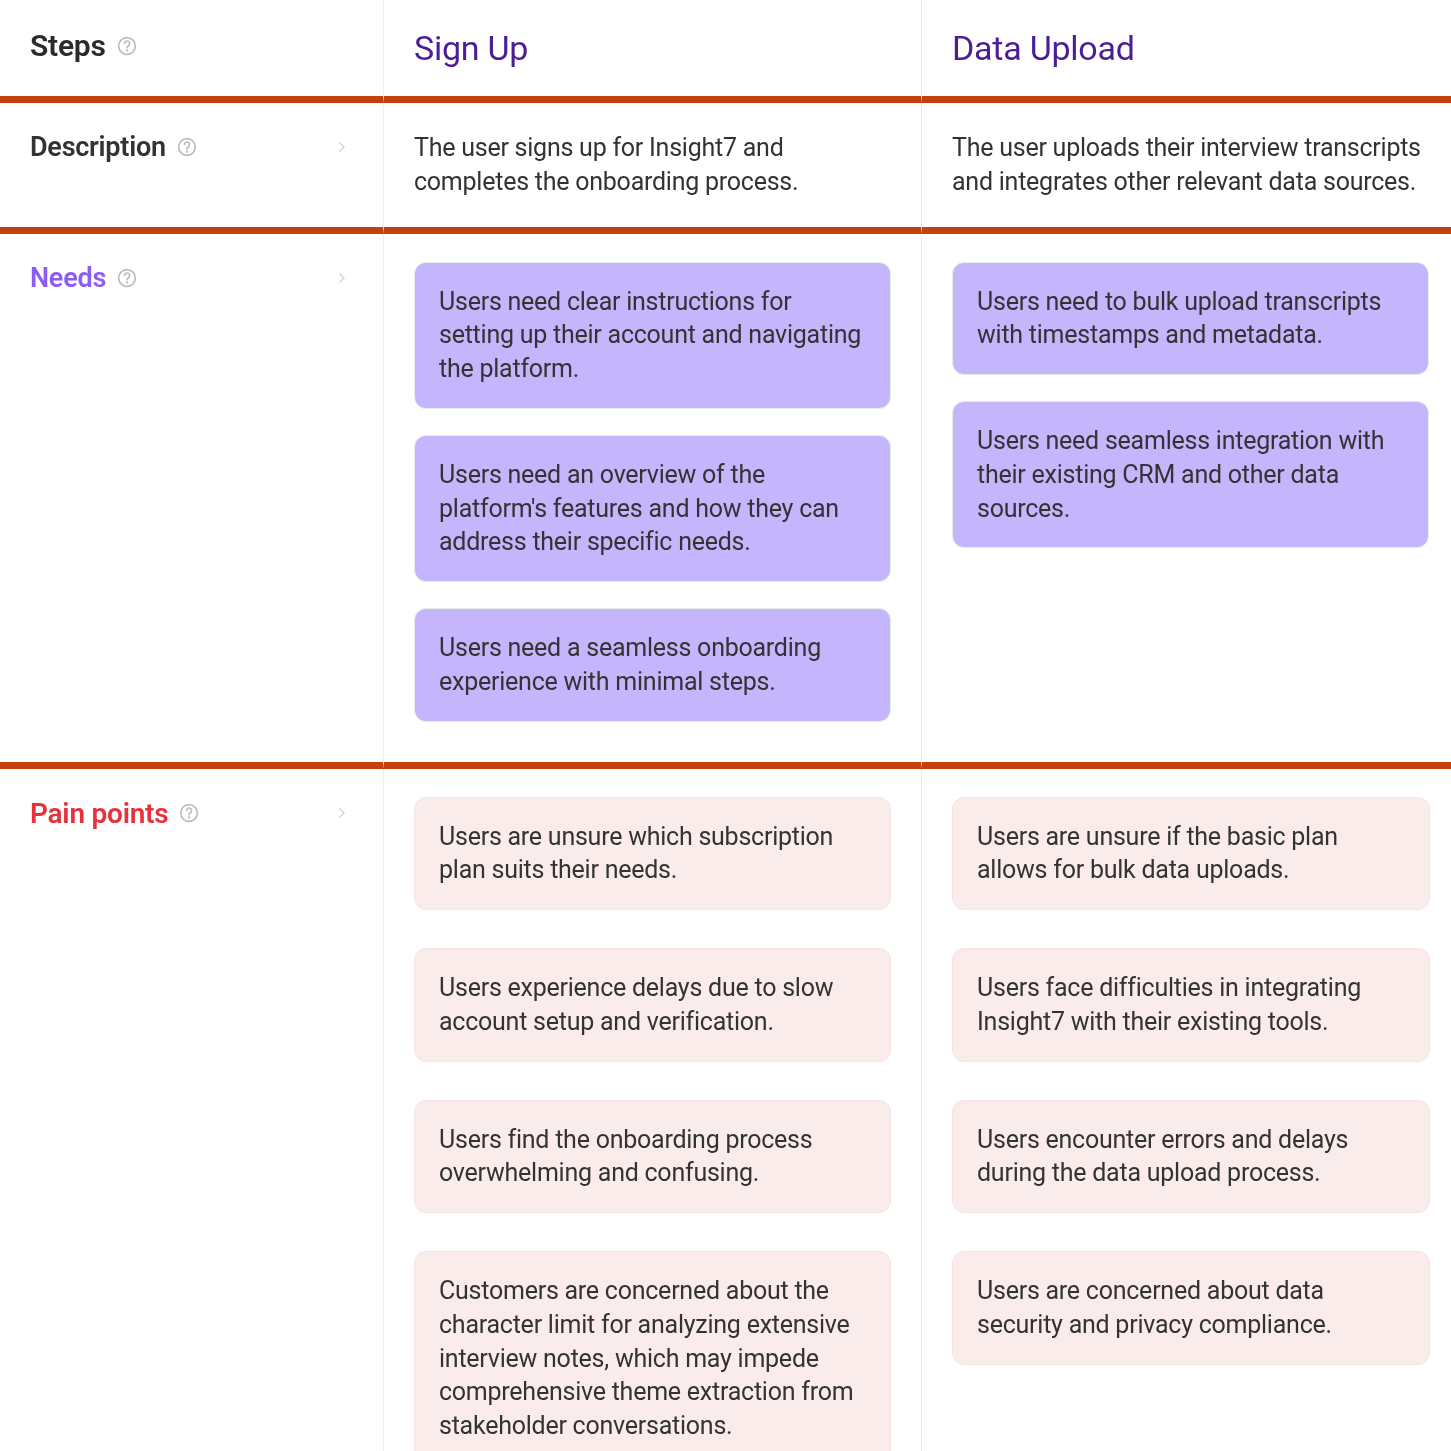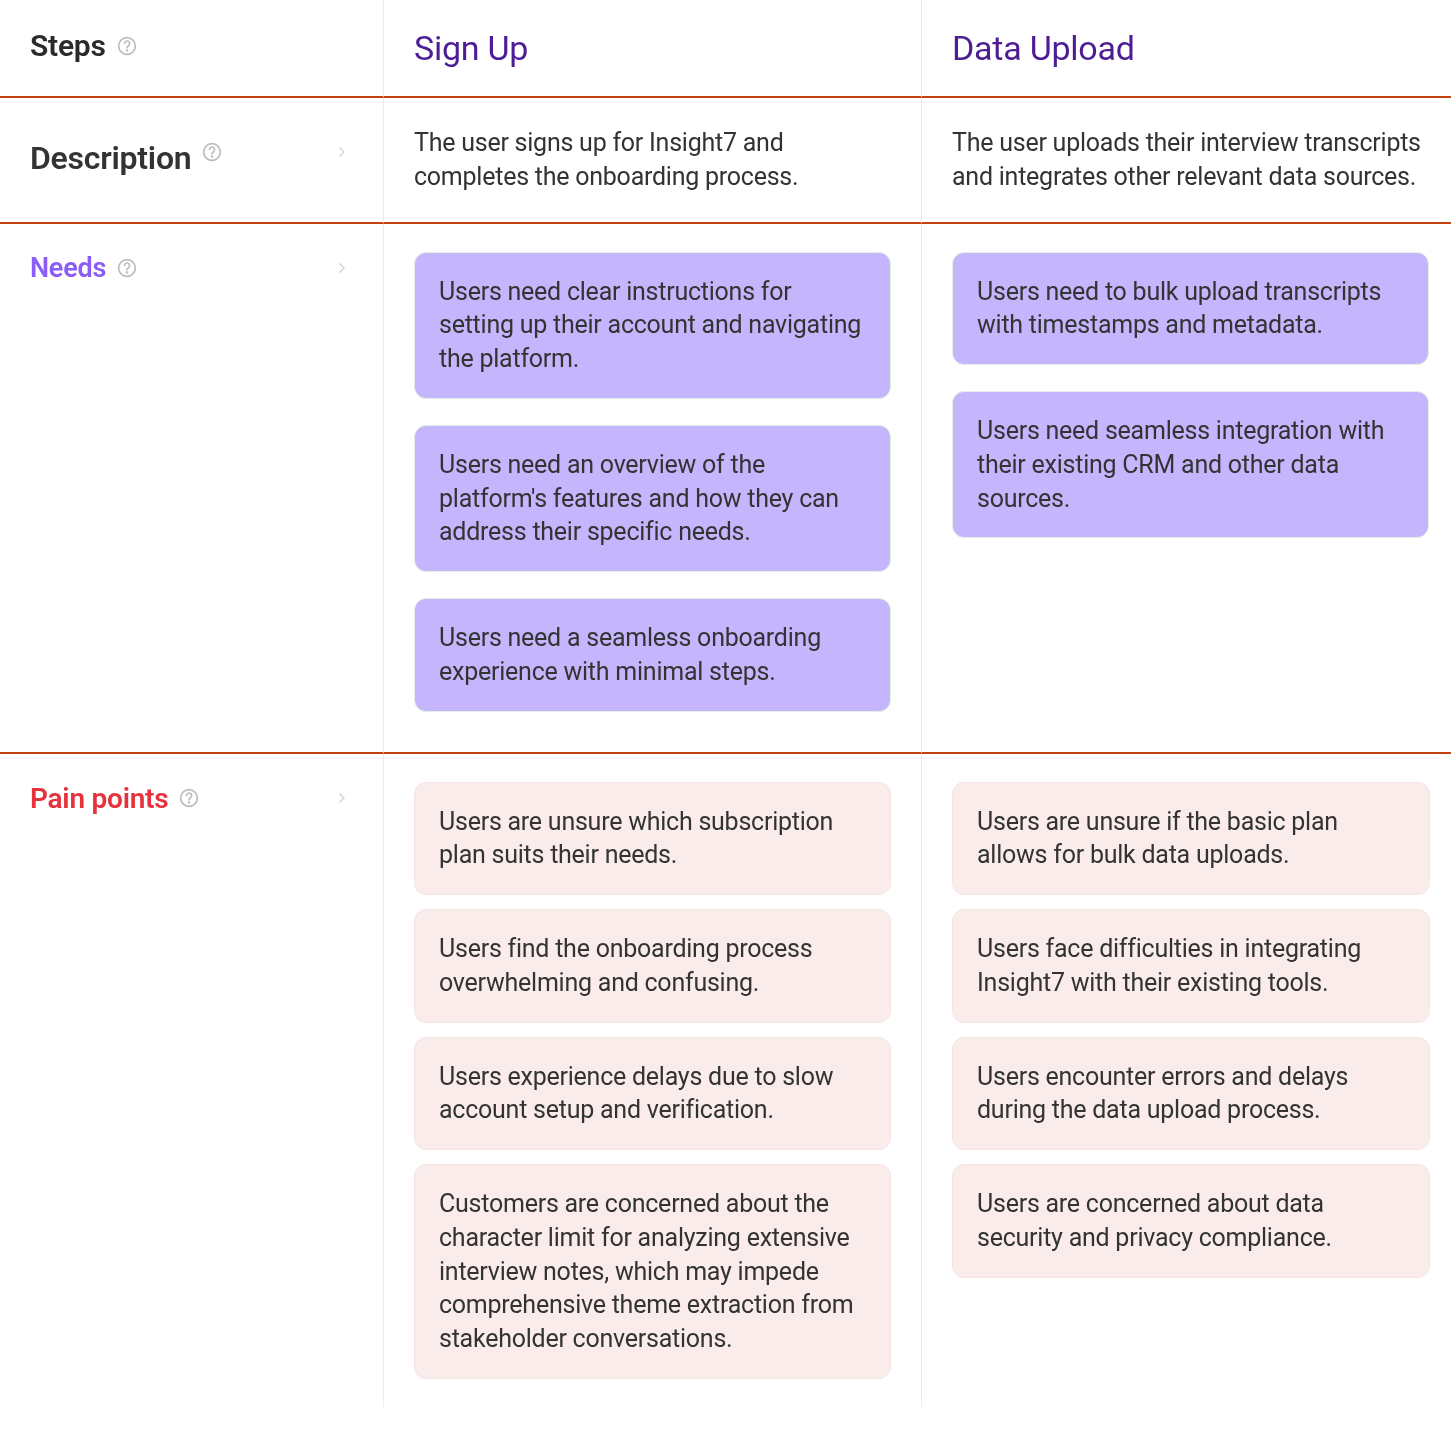--- a/index.html
+++ b/index.html
@@ -11,21 +11,21 @@
     font-size: 24px;
     letter-spacing: -0.01em;
   }
   .grid {
     display: grid;
     grid-template-columns: 384px 538px 538px;
     width: 1460px;
   }
   .cell {
     border-right: 1px solid #ececec;
-    border-bottom: 2px solid #c2410c;
+    border-bottom: 7px solid #c2410c;
     padding: 28px 30px;
   }
   .cell:last-child { border-right: none; }
   .row-header {
     display: flex;
     align-items: center;
     gap: 10px;
     font-weight: 600;
   }
   .row-header .label-wrap {
@@ -53,23 +53,22 @@
   .steps-label {
     font-size: 30px;
     color: #2b2b2b;
   }
   .step-title {
     font-size: 34px;
     font-weight: 400;
     color: #4c1d95;
   }
   .desc-label {
-    font-size: 32px;
-    color: #333;
-    margin-top: 13px;
+    font-size: 27px;
+    color: #333;
   }
   .desc-text {
     font-size: 25px;
     line-height: 1.35;
     color: #333;
     font-weight: 400;
   }
   .needs-label {
     font-size: 27px;
     color: #8b5cf6;
@@ -90,21 +89,21 @@
     color: #e5323c;
   }
   .card-red {
     background: #fbecec;
     border: 1px solid #f5e4e4;
     border-radius: 12px;
     padding: 22px 24px;
     font-size: 25px;
     line-height: 1.35;
     color: #333;
-    margin-bottom: 14px;
+    margin-bottom: 38px;
   }
   .card-red:last-child { margin-bottom: 0; }
 
   .cards-col { display: flex; flex-direction: column; }
 
   .sidebar-content {
     display: flex;
     align-items: center;
     justify-content: space-between;
     width: 100%;
@@ -210,22 +209,22 @@
       <span class="chevron">
         <svg width="16" height="16" viewBox="0 0 24 24" fill="none" stroke="currentColor" stroke-width="2.5" stroke-linecap="round" stroke-linejoin="round">
             <polyline points="9 18 15 12 9 6"></polyline>
           </svg>
       </span>
     </div>
   </div>
   <div class="cell row-pains" style="border-bottom:none;">
     <div class="cards-col">
       <div class="card-red">Users are unsure which subscription plan suits their needs.</div>
+      <div class="card-red">Users experience delays due to slow account setup and verification.</div>
       <div class="card-red">Users find the onboarding process overwhelming and confusing.</div>
-      <div class="card-red">Users experience delays due to slow account setup and verification.</div>
       <div class="card-red">Customers are concerned about the character limit for analyzing extensive interview notes, which may impede comprehensive theme extraction from stakeholder conversations.</div>
     </div>
   </div>
   <div class="cell row-pains" style="border-bottom:none;">
     <div class="cards-col">
       <div class="card-red">Users are unsure if the basic plan allows for bulk data uploads.</div>
       <div class="card-red">Users face difficulties in integrating Insight7 with their existing tools.</div>
       <div class="card-red">Users encounter errors and delays during the data upload process.</div>
       <div class="card-red">Users are concerned about data security and privacy compliance.</div>
     </div>

